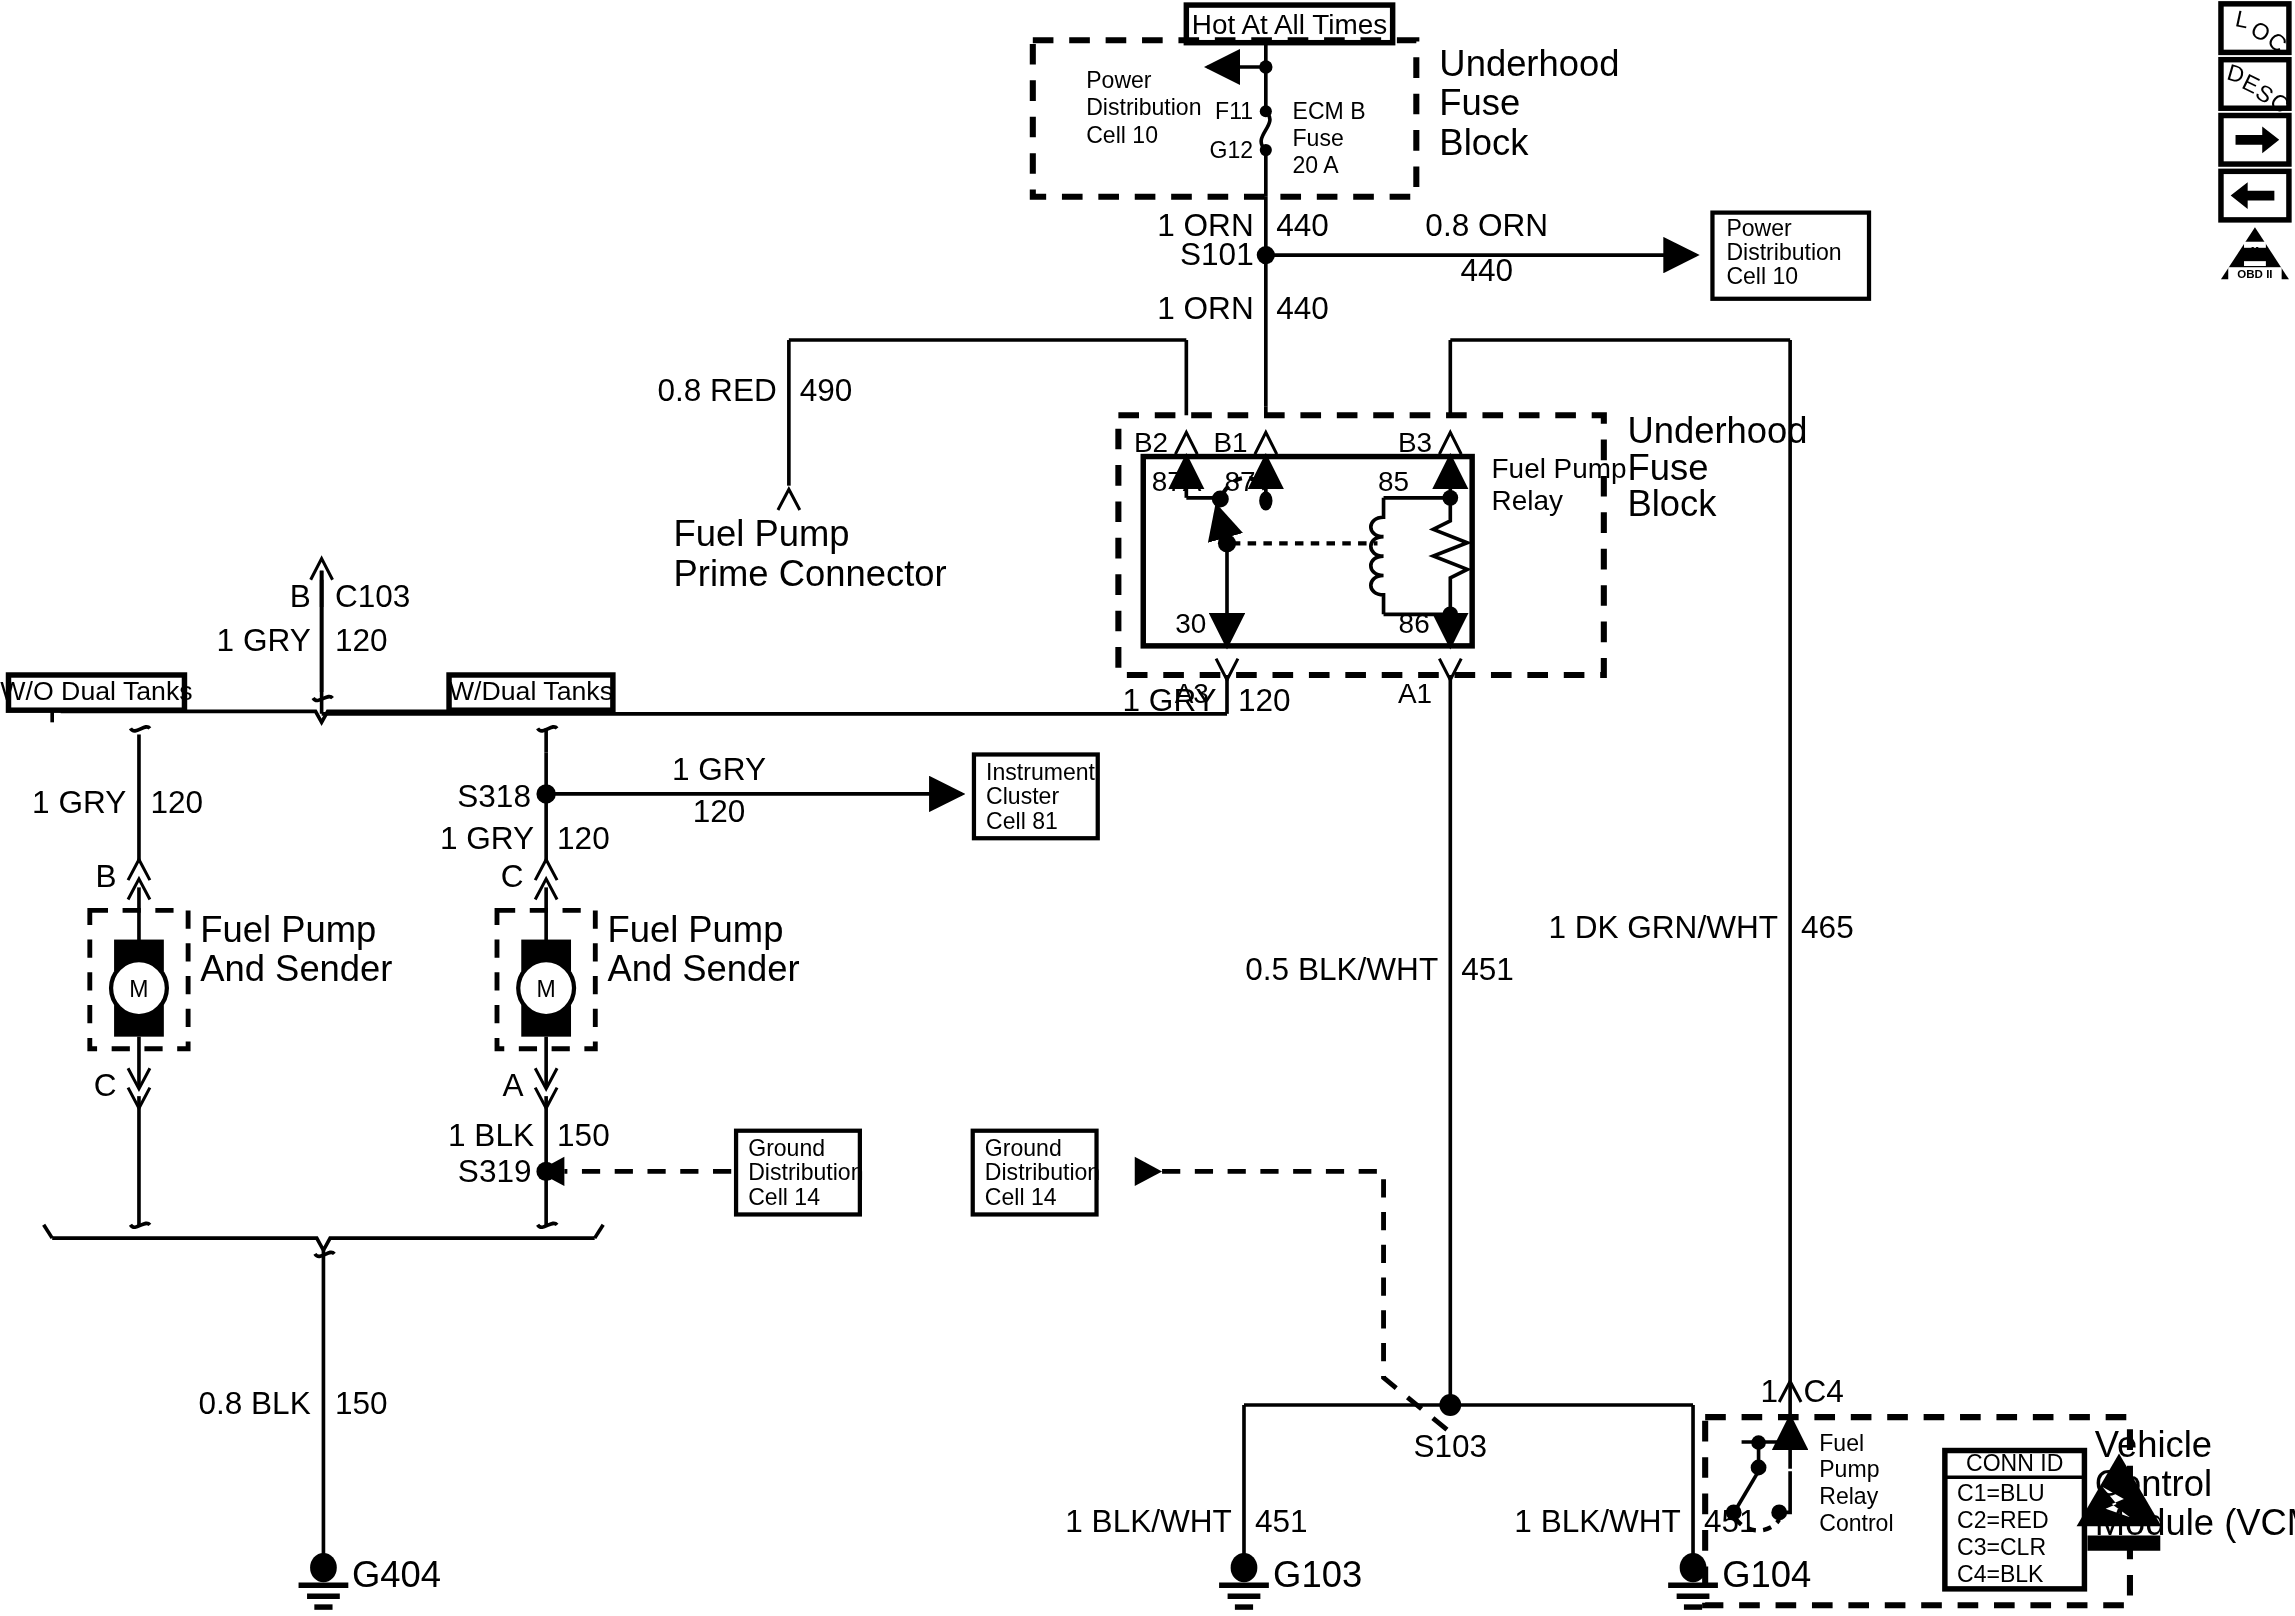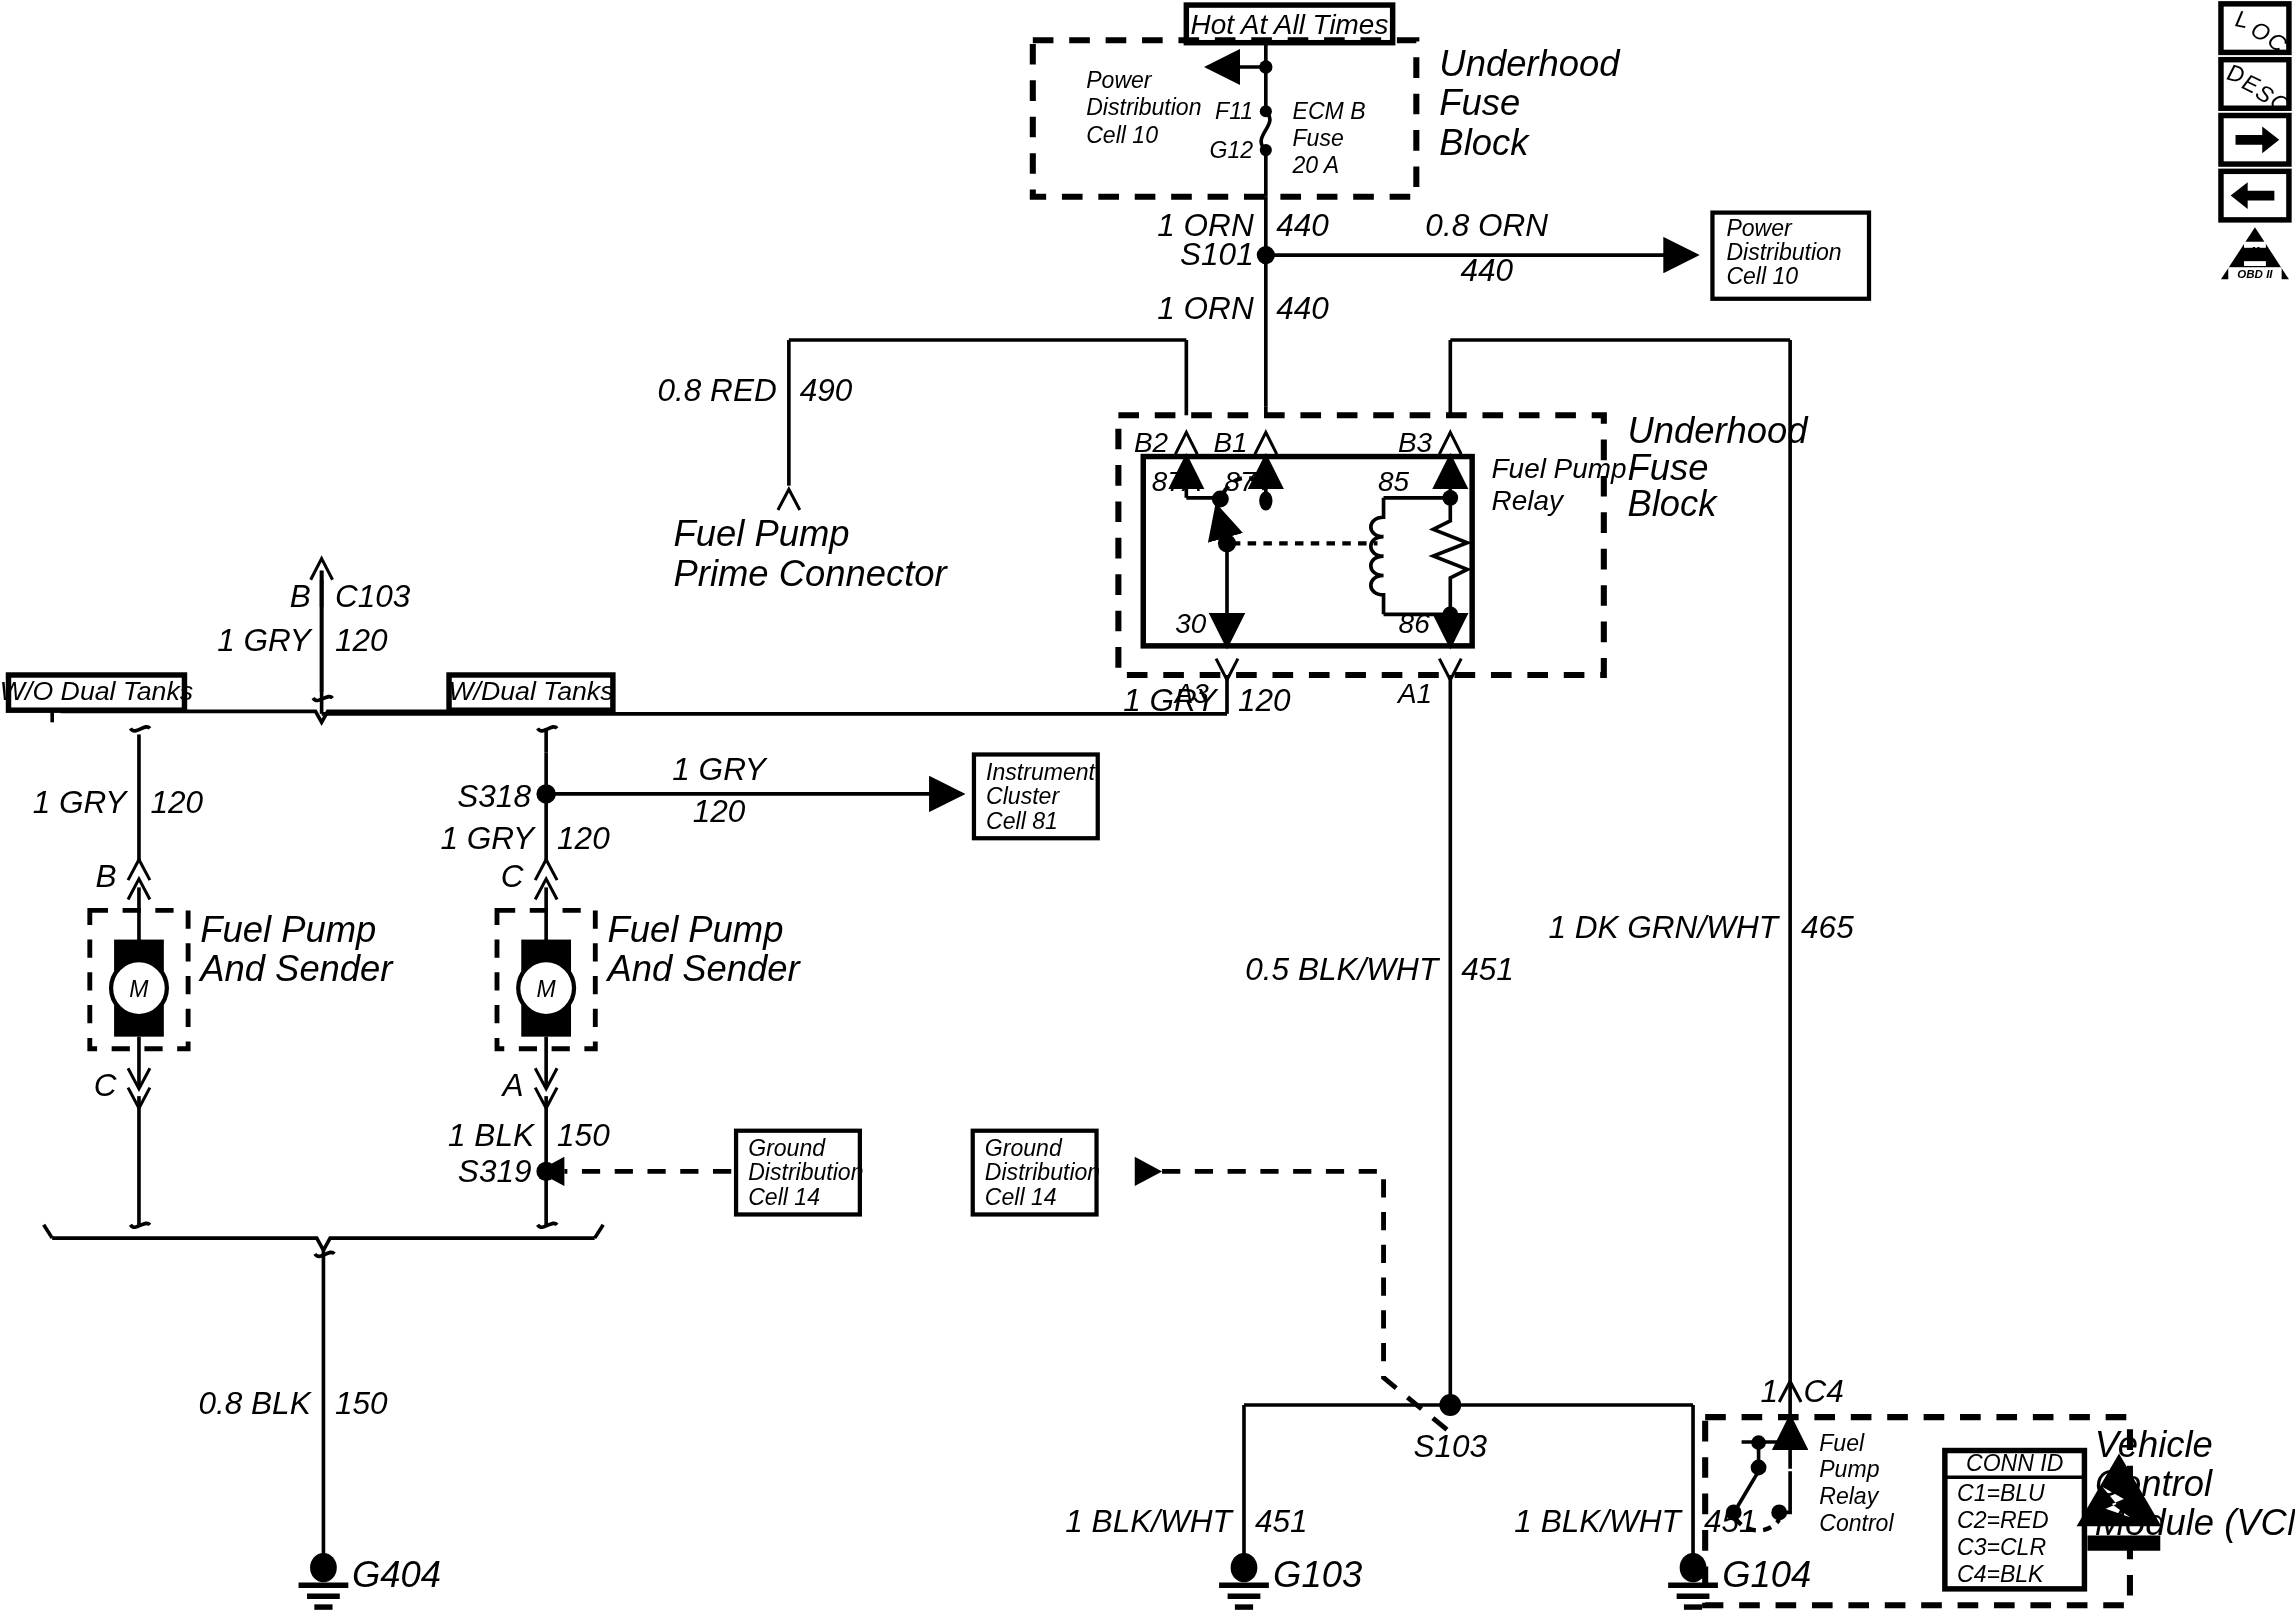--- a/index.html
+++ b/index.html
@@ -1,18 +1,18 @@
 <!DOCTYPE html>
 <html style="font-size:9.7px"><head>
 <meta charset="utf-8">
 <style>
   html,body{margin:0;padding:0;background:#ffffff;}
   body{width:2295px;height:1617px;position:relative;overflow:hidden;
        font-family:"Liberation Sans",sans-serif;color:#000;}
-  #root{position:absolute;inset:0;font-style:italic;}
+  #root{position:absolute;inset:0;}
   svg#sheet{position:absolute;left:0;top:0;width:2295px;height:1617px;}
   text{font-family:"Liberation Sans",sans-serif;fill:#000;}
   .t{font-size:46px;}
   .tb{font-size:52px;}
   .tsm{font-size:38px;}
   .tbig{font-size:60px;}
   .tmid{font-size:44px;}
   .ln{stroke:#000;fill:none;}
   .w{stroke-width:6;}
   .w2{stroke-width:9;}

